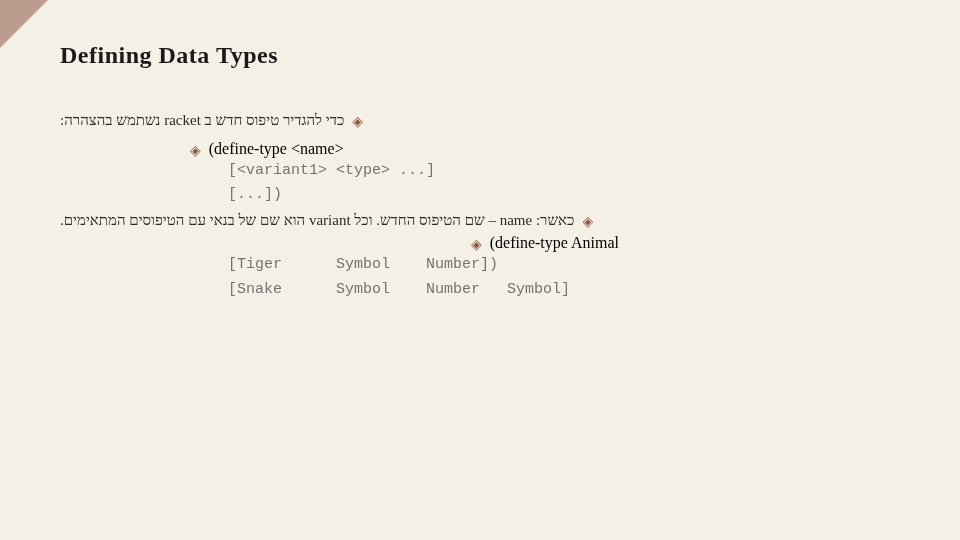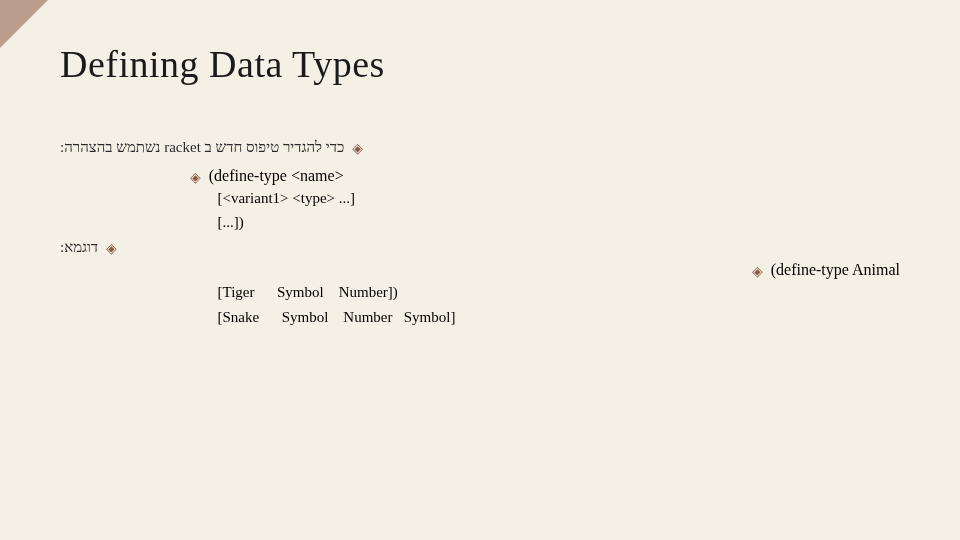--- a/index.html
+++ b/index.html
@@ -22,24 +22,24 @@
       width: 0;
       height: 0;
       border-left: 48px solid #8a5a44;
       border-bottom: 48px solid transparent;
       opacity: 0.55;
     }
     .slide-content {
       padding: 42px 60px 0 60px;
     }
     .title {
-      font-size: 38px;
-      font-weight: 400;
+      font-size: 24px;
+      font-weight: 700;
       color: #1a1a1a;
-      margin-bottom: 50px;
+      margin-bottom: 40px;
       letter-spacing: 0.5px;
     }
     .bullet-rtl {
       direction: rtl;
       text-align: left;
       font-size: 15px;
       color: #2a2a2a;
       line-height: 1.5;
       margin-bottom: 4px;
     }
@@ -60,23 +60,23 @@
     .marker-rtl {
       margin-left: 8px;
       margin-right: 0;
     }
     .marker-ltr {
       margin-right: 8px;
       margin-left: 0;
     }
     .code-block {
       padding-left: 150px;
-      font-family: Liberation Serif, serif;
+      font-family: Liberation Mono, monospace;
       font-size: 15px;
-      color: #000000;
+      color: #737373;
       line-height: 1.35;
       white-space: pre;
       margin-bottom: 4px;
     }
     .row {
       margin-bottom: 2px;
     }
   </style>
 </head>
 <body>
@@ -90,24 +90,24 @@
   <div class="row bullet-rtl indent-1">
     <span class="marker marker-rtl">◈</span><span>כדי להגדיר טיפוס חדש ב racket נשתמש בהצהרה:</span>
   </div>
 
   <div class="row indent-2" style="direction:ltr; text-align:left;margin-top:8px;">
     <span class="marker marker-ltr">◈</span><span>(define-type &lt;name&gt;</span>
   </div>
   <div class="code-block">  [&lt;variant1&gt; &lt;type&gt; ...]</div>
   <div class="code-block">  [...])</div>
 
-
   <div class="row bullet-rtl indent-1">
-    <span class="marker marker-rtl">◈</span><span>דוגמא:</span>
+    <span class="marker marker-rtl">◈</span><span>כאשר: name – שם הטיפוס החדש. וכל variant הוא שם של בנאי עם הטיפוסים המתאימים.</span>
   </div>
 
-  <div class="row indent-2" style="direction:ltr; text-align:right;">
+
+  <div class="row indent-2" style="direction:ltr; text-align:center;">
     <span class="marker marker-ltr">◈</span><span>(define-type Animal</span>
   </div>
   <div class="code-block">  [Tiger      Symbol    Number])</div>
   <div class="code-block">  [Snake      Symbol    Number   Symbol]</div>
 
 </div>
 
 </body></html>

